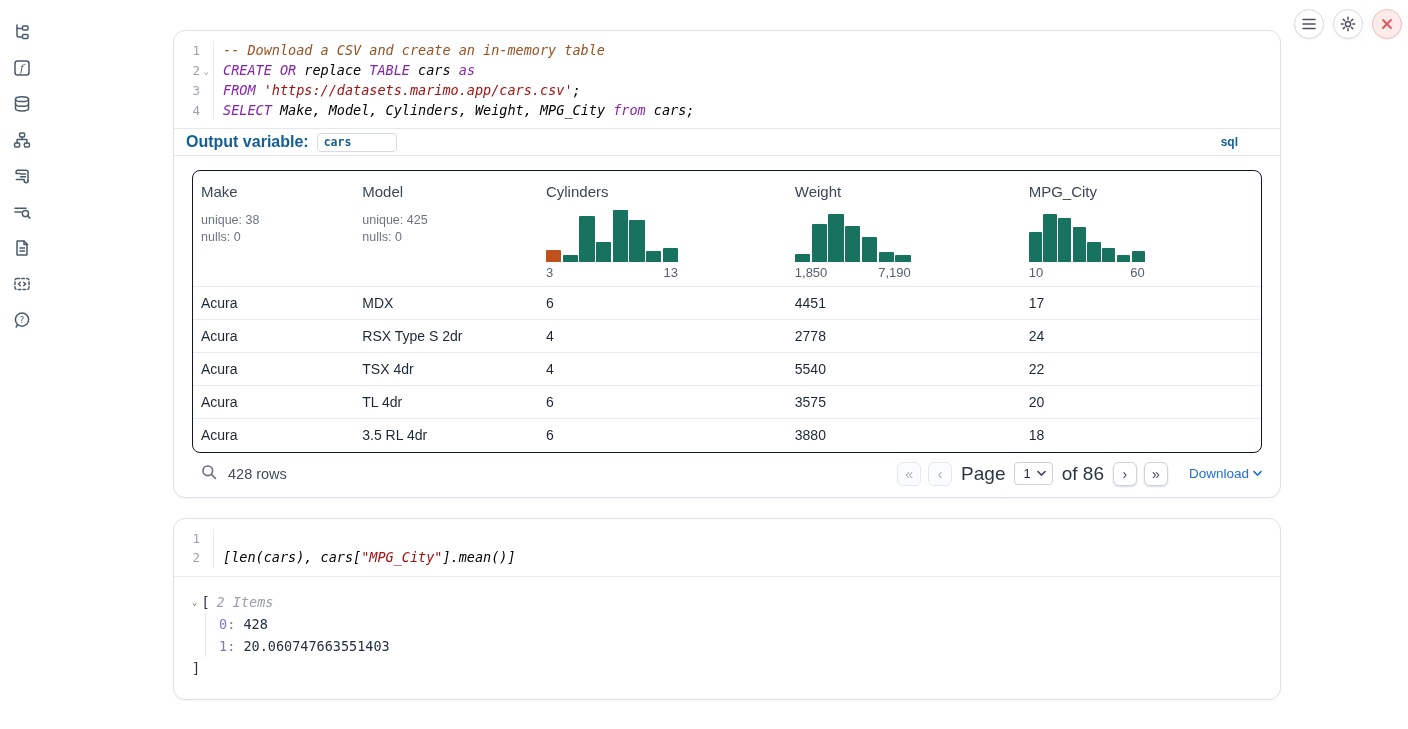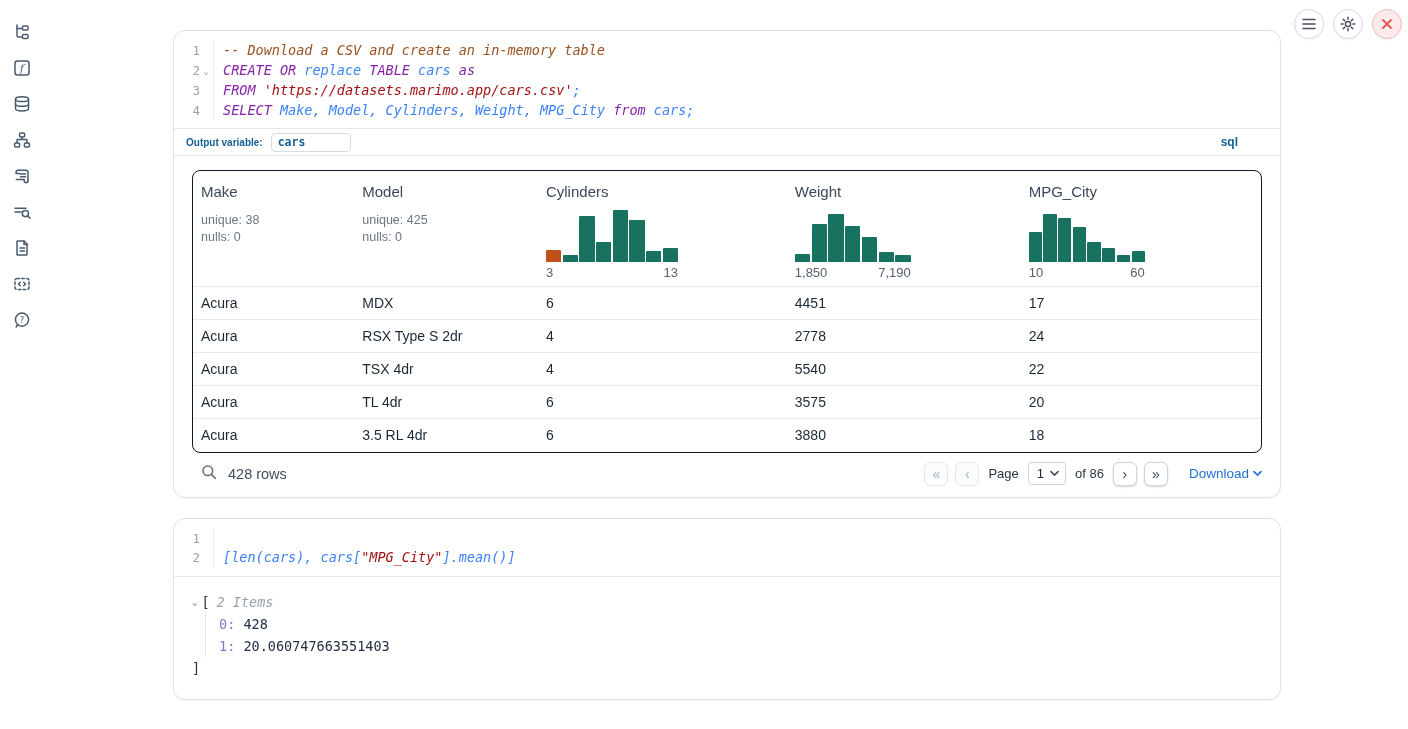--- a/index.html
+++ b/index.html
@@ -31,26 +31,26 @@
   
   .code-area { padding:10px 0 8px 0; }
   .code-line { display:flex; line-height:19.5px; font-family:"DejaVu Sans Mono","Liberation Mono",monospace; font-size:13.5px; }
   .gutter { width:40px; flex:0 0 40px; text-align:right; color:#9aa3ad; font-size:12.5px;
     border-right:1px solid #e6e9ed; padding-right:4px; position:relative; user-select:none; }
   .gutter .fold { display:inline-block; width:9px; font-size:9px; color:#8a93a0; vertical-align:1px; }
   .src { padding-left:9px; white-space:pre; color:#1b1b1b;font-style:italic; }
   .tok-comment { color:var(--comment-brown,#9a5220); }
   .tok-keyword { color:var(--keyword-purple,#8624a8); }
   .tok-string  { color:var(--string-red,#a31212); }
-  .tok-plain   { color:#3b82f6; }
+  .tok-plain   { color:#000000; }
 
   
   .outvar-row { display:flex; align-items:center; border-top:1px solid #e4e9ef;
     border-bottom:1px solid #e4e9ef; padding:5px 12px; height:28px; }
-  .outvar-label { font-size:10px; font-weight:bold; color:var(--accent-blue,#135e92); }
+  .outvar-label { font-size:16px; font-weight:bold; color:var(--accent-blue,#135e92); }
   .outvar-input { margin-left:8px; width:80px; height:19px; border:1px solid #d5dce4;
     border-radius:4px; font-family:"DejaVu Sans Mono",monospace; font-size:11.5px;
     font-weight:bold; color:var(--accent-blue,#135e92); padding:0 6px; outline:none; }
   .lang-badge { margin-left:auto; margin-right:30px; font-size:12px; font-weight:bold;
     color:var(--accent-blue,#135e92); }
 
   
   .table-region { padding:14px 18px 0 18px; }
   .data-table-box { border:1px solid #0f172a; border-radius:8px; overflow:hidden; }
   table.data-table { width:100%; border-collapse:collapse; }
@@ -69,21 +69,21 @@
 
   
   .table-footer { display:flex; align-items:center; height:44px; padding:0 18px 2px 26px; }
   .rowcount { margin-left:10px; font-size:14.5px; color:#414d5e; }
   .pager { margin-left:auto; display:flex; align-items:center; gap:7px; }
   .pg-btn { width:24px; height:24px; border-radius:6px; display:flex; align-items:center;
     justify-content:center; font-size:14px; cursor:pointer; background:#fff; }
   .pg-btn.disabled { border:1px solid #e3e8ee; color:#a7afba; background:#fbfcfd; }
   .pg-btn.enabled { border:1px solid #ccd4dd; color:#3b4757;
     box-shadow:0 1px 2px rgba(20,30,50,.18); }
-  .page-text { font-size:13px; color:#2b3644; margin:0 2px; }
+  .page-text { font-size:19px; color:#2b3644; margin:0 2px; }
   .page-select { display:flex; align-items:center; gap:6px; border:1px solid #cbd2da;
     border-radius:4px; height:23px; padding:0 6px 0 8px; font-size:13px; color:#222c3a;
     cursor:pointer; background:#fff; }
   .page-select svg { stroke:#444e5c; fill:none; stroke-width:1.6; stroke-linecap:round; }
   .download-link { margin-left:14px; display:flex; align-items:center; gap:4px;
     color:var(--link-blue,#2270cf); font-size:13.5px; cursor:pointer; }
   .download-link svg { stroke:var(--link-blue,#2270cf); fill:none; stroke-width:1.6; stroke-linecap:round; }
   .search-icon svg { stroke:#66707e; fill:none; stroke-width:1.6; stroke-linecap:round; }
 
   

